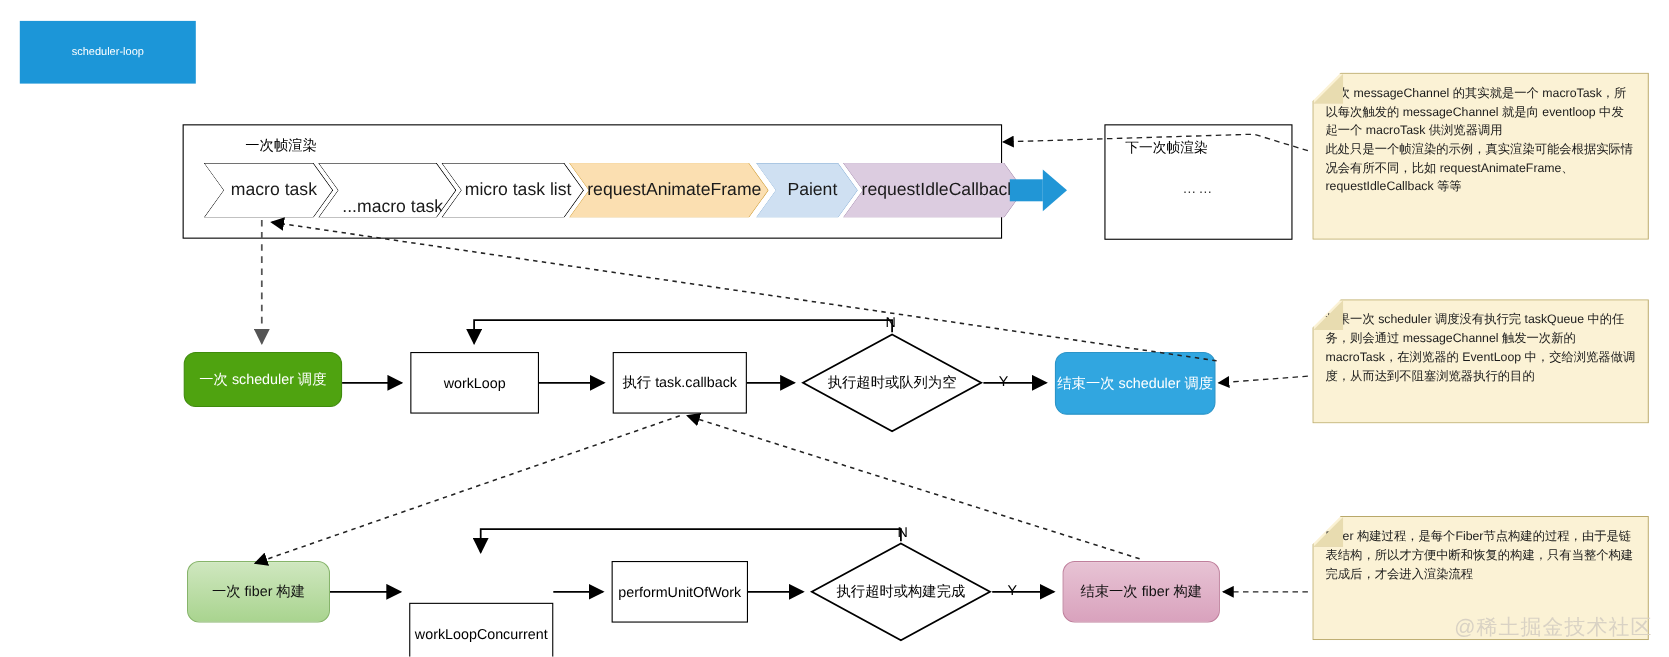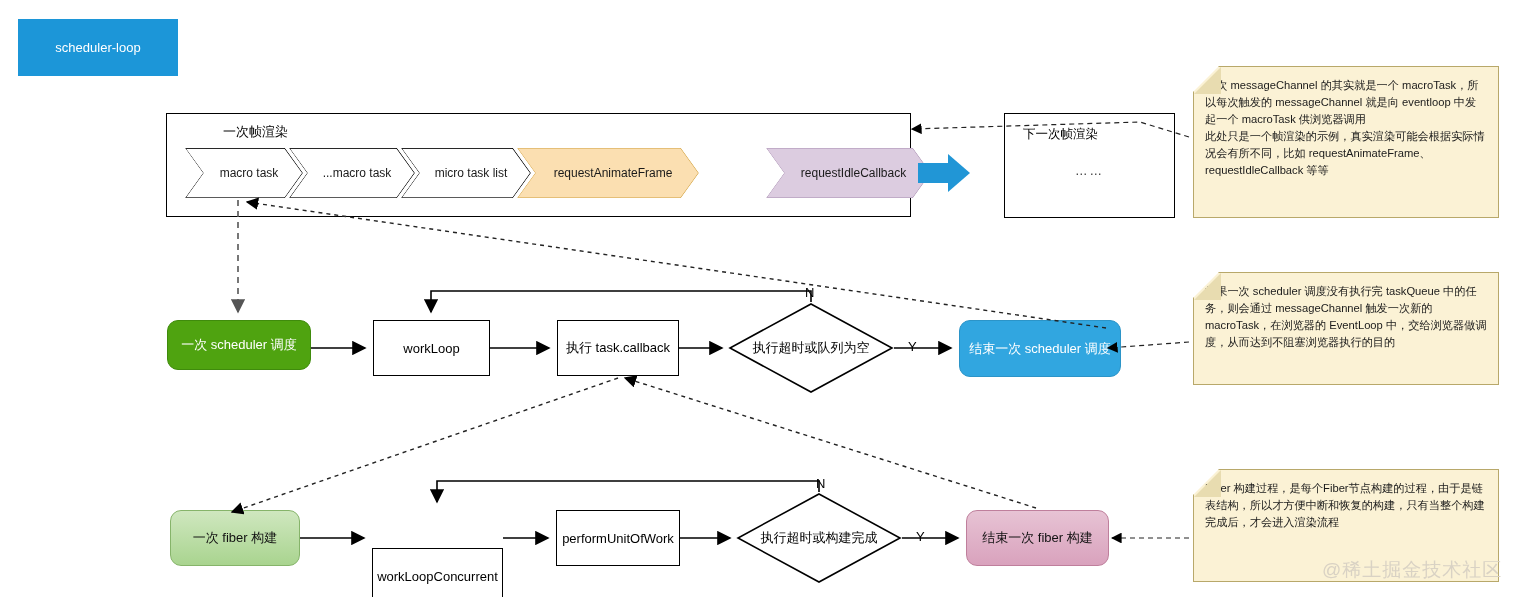--- a/index.html
+++ b/index.html
@@ -2,31 +2,31 @@
 <html><head>
 <meta charset="utf-8">
 <style>
   html,body{margin:0;padding:0;background:#ffffff;}
   body{font-family:"Liberation Sans","DejaVu Sans",sans-serif;}
   #stage{position:relative;width:1517px;height:597px;background:#fff;overflow:hidden;}
   .abs{position:absolute;box-sizing:border-box;}
   .ctr{display:flex;align-items:center;justify-content:center;text-align:center;}
 
   
-  .title-box{background:#1c96d8;color:#fff;font-size:13px;}
+  .title-box{background:#1c96d8;color:#fff;font-size:10px;}
 
   
   .frame-box{border:1.6px solid #000;background:#fff;}
   .frame-label{font-size:13px;color:#000;}
 
   
   .chev{
     clip-path:polygon(0 0, calc(100% - 18px) 0, 100% 50%, calc(100% - 18px) 100%, 0 100%, 18px 50%);
     display:flex;align-items:center;justify-content:center;
-    font-size:12px;color:#1a1a1a;
+    font-size:16px;color:#1a1a1a;
   }
   .chev-in{
     position:absolute;inset:0;
     clip-path:polygon(0 0, calc(100% - 18px) 0, 100% 50%, calc(100% - 18px) 100%, 0 100%, 18px 50%);
   }
   .chev-txt{position:relative;z-index:2;padding-left:10px;white-space:nowrap;}
 
   
   .nextframe{border:1.6px solid #000;background:#fff;}
   .nf-t{position:absolute;left:18px;top:12px;font-size:12.5px;}
@@ -82,38 +82,43 @@
   <div class="abs frame-box" style="left:166px;top:113px;width:745px;height:104px;">
     <div class="abs frame-label" style="left:56px;top:9px;">一次帧渲染</div>
   </div>
 
   <div class="abs chev" style="left:185px;top:148px;width:118px;height:50px;">
     <div class="chev-in" style="background:#000;"></div>
     <div class="chev-in" style="background:#fff;transform:scale(0.985);"></div>
     <span class="chev-txt">macro task</span>
   </div>
 
-  <div class="abs chev" style="left:289px;top:148px;width:126px;height:50px;">
+  <div class="abs chev" style="left:289px;top:148px;width:126px;height:50px;align-items:flex-end;">
     <div class="chev-in" style="background:#000;"></div>
     <div class="chev-in" style="background:#fff;transform:scale(0.985);"></div>
     <span class="chev-txt">...macro task</span>
   </div>
 
   <div class="abs chev" style="left:401px;top:148px;width:130px;height:50px;">
     <div class="chev-in" style="background:#000;"></div>
     <div class="chev-in" style="background:#fff;transform:scale(0.985);"></div>
     <span class="chev-txt">micro task list</span>
   </div>
 
   <div class="abs chev" style="left:517px;top:148px;width:182px;height:50px;">
     <div class="chev-in" style="background:#d6a94e;"></div>
     <div class="chev-in" style="background:#fbdfb1;transform:scale(0.99);"></div>
     <span class="chev-txt">requestAnimateFrame</span>
   </div>
 
+  <div class="abs chev" style="left:687px;top:148px;width:93px;height:50px;">
+    <div class="chev-in" style="background:#8fb4d8;"></div>
+    <div class="chev-in" style="background:#cfe0f2;transform:scale(0.985);"></div>
+    <span class="chev-txt">Paient</span>
+  </div>
 
   <div class="abs chev" style="left:766px;top:148px;width:165px;height:50px;">
     <div class="chev-in" style="background:#ae96b6;"></div>
     <div class="chev-in" style="background:#dccce0;transform:scale(0.99);"></div>
     <span class="chev-txt">requestIdleCallback</span>
   </div>
 
   <div class="abs" style="left:918px;top:154px;width:52px;height:38px;display:flex;align-items:center;">
     <div class="fatarrow" style="width:32px;height:20px;"></div>
     <div class="fatarrow-head"></div>
@@ -152,21 +157,21 @@
     <span>执行 task.callback</span>
   </div>
 
   <div class="abs dia-wrap" style="left:728px;top:302px;width:166px;height:92px;">
     <svg width="166" height="92">
       <polygon points="83,2 164,46 83,90 2,46" fill="#fff" stroke="#000" stroke-width="1.6"></polygon>
     </svg>
     <div class="dia-txt">执行超时或队列为空</div>
   </div>
 
-  <div class="abs ctr rnd bluebtn" style="left:959px;top:320px;width:162px;height:57px;text-align:right;">
+  <div class="abs ctr rnd bluebtn" style="left:959px;top:320px;width:146px;height:57px;text-align:right;">
     <span>结束一次 scheduler  调度</span>
   </div>
 
   <div class="abs lbl" style="left:805px;top:285px;">N</div>
   <div class="abs lbl" style="left:908px;top:339px;">Y</div>
 
   <div class="abs ctr rnd lgreen" style="left:170px;top:510px;width:130px;height:56px;">
     <span>一次 fiber 构建</span>
   </div>
 

